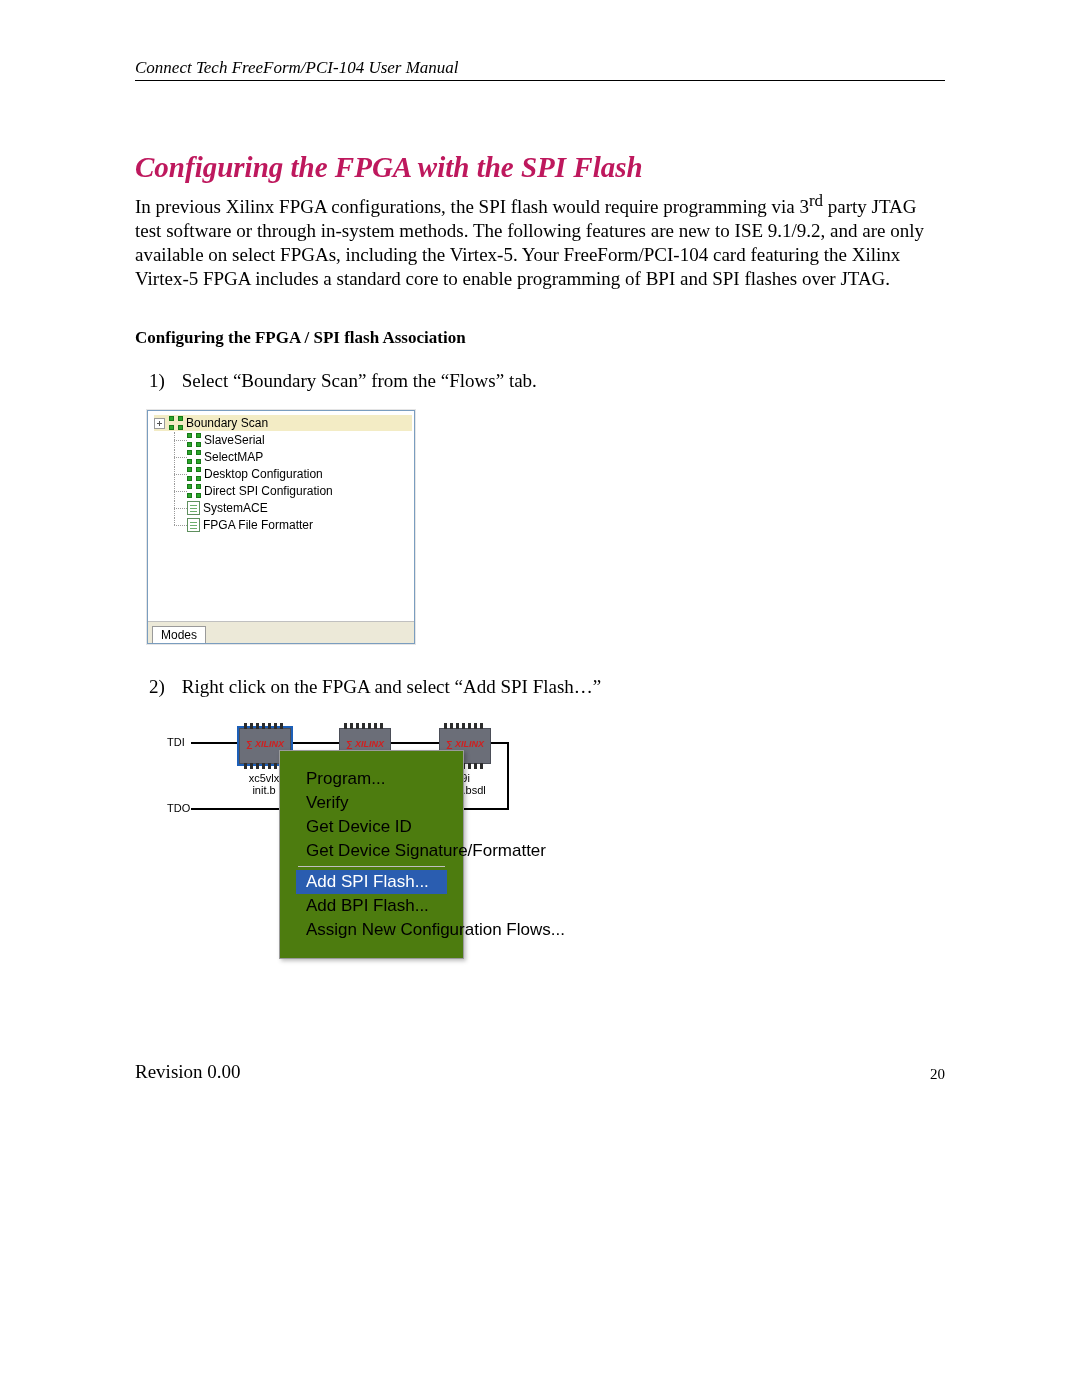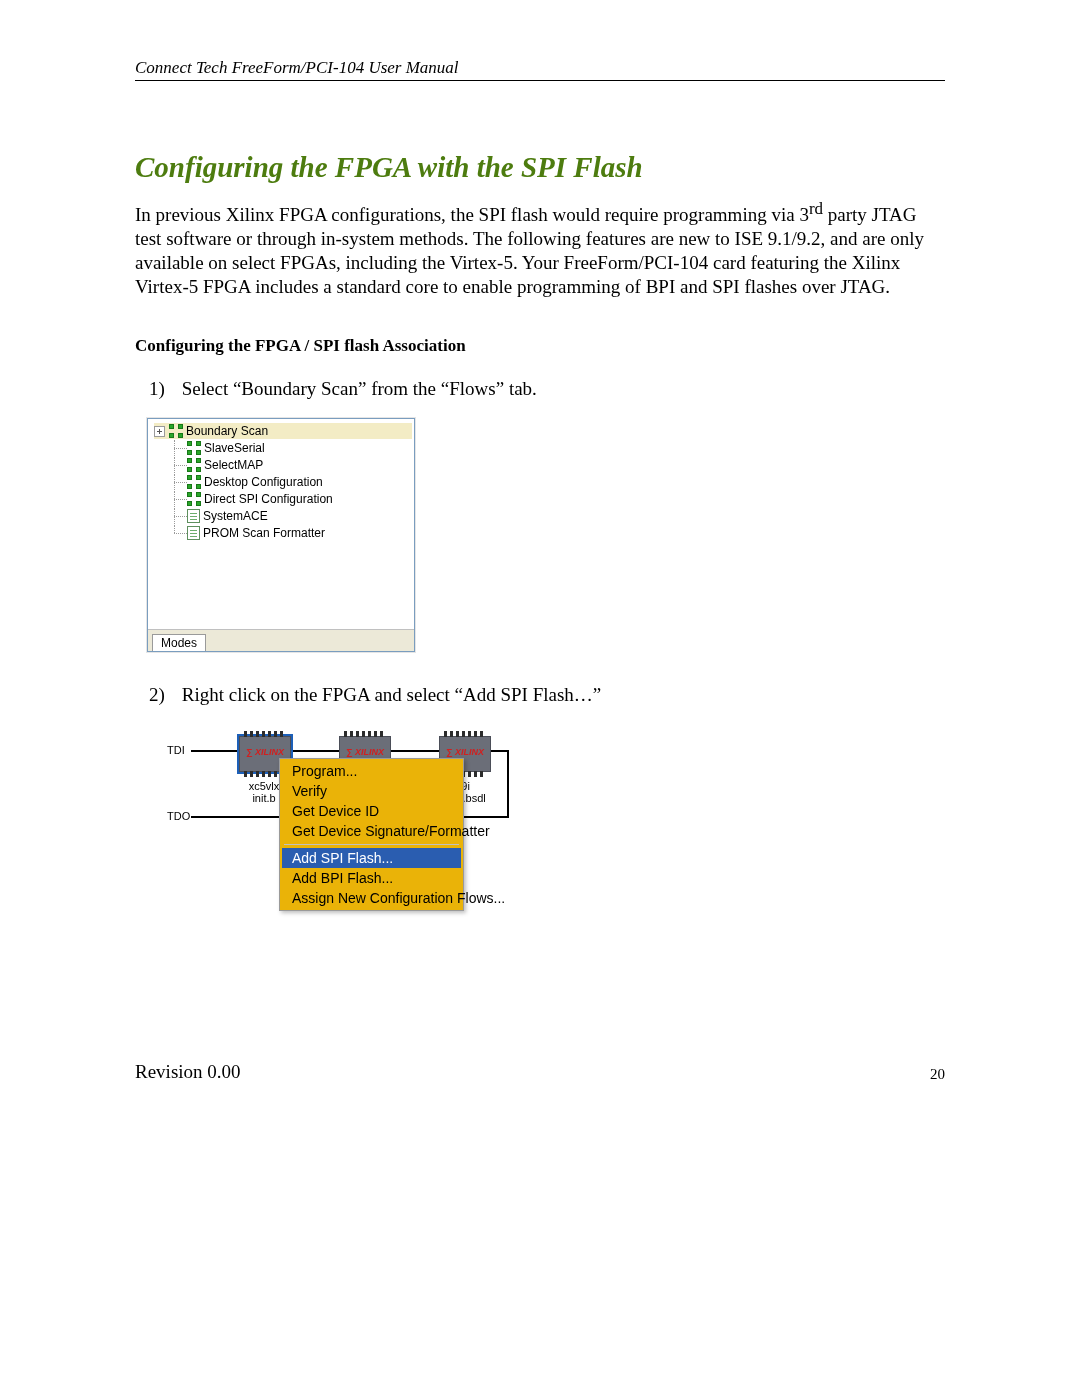--- a/index.html
+++ b/index.html
@@ -1,19 +1,19 @@
 <!DOCTYPE html>
 <html><head>
 <meta charset="utf-8">
 <style>
   * { box-sizing: border-box; margin: 0; padding: 0; }
   html, body { width: 1080px; height: 1397px; background: #fff; font-family: "Times New Roman", Times, serif; color: #000; }
   .page { position: relative; width: 1080px; height: 1143px; padding: 58px 135px 60px 135px; }
   .running-header { font-style: italic; font-size: 17px; border-bottom: 1.5px solid #000; padding-bottom: 2px; margin-bottom: 70px; }
-  .section-title { font-style: italic; font-weight: bold; font-size: 29px; color: #4d7c0f; margin-bottom: 14px; }
+  .section-title { font-style: italic; font-weight: bold; font-size: 29px; color: #be185d; margin-bottom: 6px; }
   .body-para { font-size: 19px; line-height: 1.25; margin-bottom: 38px; }
   .body-para sup { font-size: 17px; vertical-align: super; }
   .sub-title { font-weight: bold; font-size: 17px; margin-bottom: 22px; }
   .step-line { font-size: 19px; margin-left: 14px; margin-bottom: 18px; }
   .step-num { display: inline-block; width: 28px; }
   
   .shot1 { width: 268px; border: 1px solid #7a9dbf; background: #fff; font-family: Tahoma, Arial, sans-serif; font-size: 12px; margin-left: 12px; margin-bottom: 32px; box-shadow: 0 0 0 1px #e5e5e5; }
   .tree-area { height: 210px; padding: 4px 2px 0 6px; position: relative; }
   .tree-row { display: flex; align-items: center; height: 16px; margin-bottom: 1px; padding-left: 0; }
   .expander { width: 11px; height: 11px; border: 1px solid #9a9a9a; background: #fff; position: relative; margin-right: 4px; flex: 0 0 11px; }
@@ -43,21 +43,21 @@
   .wire-v { position: absolute; width: 2px; background: #000; }
   .tdi-lbl, .tdo-lbl { position: absolute; font-size: 11px; }
   .chip { position: absolute; width: 52px; height: 36px; background: #6b6e78; border: 1px solid #4b4e58; }
   .chip::before, .chip::after { content: ""; position: absolute; left: 4px; right: 4px; height: 6px; background: repeating-linear-gradient(90deg, #2c2c2c 0 3px, transparent 3px 6px); }
   .chip::before { top: -6px; }
   .chip::after { bottom: -6px; }
   .chip .xlx { position: absolute; top: 10px; left: 0; right: 0; text-align: center; color: #d02020; font-weight: bold; font-size: 9px; font-style: oblique; font-family: Arial, sans-serif; }
   .chip .xlx::before { content: "\2211\00a0"; }
   .chip.sel { outline: 2px solid #1c5fb8; }
   .chip-lbl { position: absolute; font-size: 11px; width: 70px; text-align: center; }
-  .ctxmenu { position: absolute; background: #eab308; border: 1px solid #9a9a9a; box-shadow: 2px 2px 4px rgba(0,0,0,.25); font-size: 14px; padding: 2px; }
+  .ctxmenu { position: absolute; background: #4d7c0f; border: 1px solid #9a9a9a; box-shadow: 2px 2px 4px rgba(0,0,0,.25); font-size: 17px; padding: 16px; }
   .ctx-item { padding: 2px 10px 2px 10px; white-space: nowrap; cursor: default; }
   .ctx-item.sel { background: #2a5db0; color: #fff; }
   .ctx-sep { height: 1px; background: #c0c0c0; margin: 3px 2px; }
   .page-footer-rev { position: absolute; left: 135px; bottom: 60px; font-size: 19px; }
   .page-footer-num { position: absolute; right: 135px; bottom: 60px; font-size: 15px; }
 </style>
 </head>
 <body>
 
 <div class="page">
@@ -134,21 +134,21 @@
         <div class="tree-row">
           <span style="width: 15px; flex: 0 0 15px;"></span>
           <span class="tree-guide"></span>
           <span class="doc-icon"></span>
           <span class="tree-label">SystemACE</span>
         </div>
         <div class="tree-row">
           <span style="width: 15px; flex: 0 0 15px;"></span>
           <span class="tree-guide last"></span>
           <span class="doc-icon"></span>
-          <span class="tree-label">PROM Scan Formatter</span>
+          <span class="tree-label">FPGA File Formatter</span>
         </div>
       </div>
     <div class="tabbar">
       <div class="tab">Modes</div>
     </div>
   </div>
 
   <div class="step-line">
     <span class="step-num">2)</span>
     <span>Right click on the FPGA and select “Add SPI Flash…”</span>

